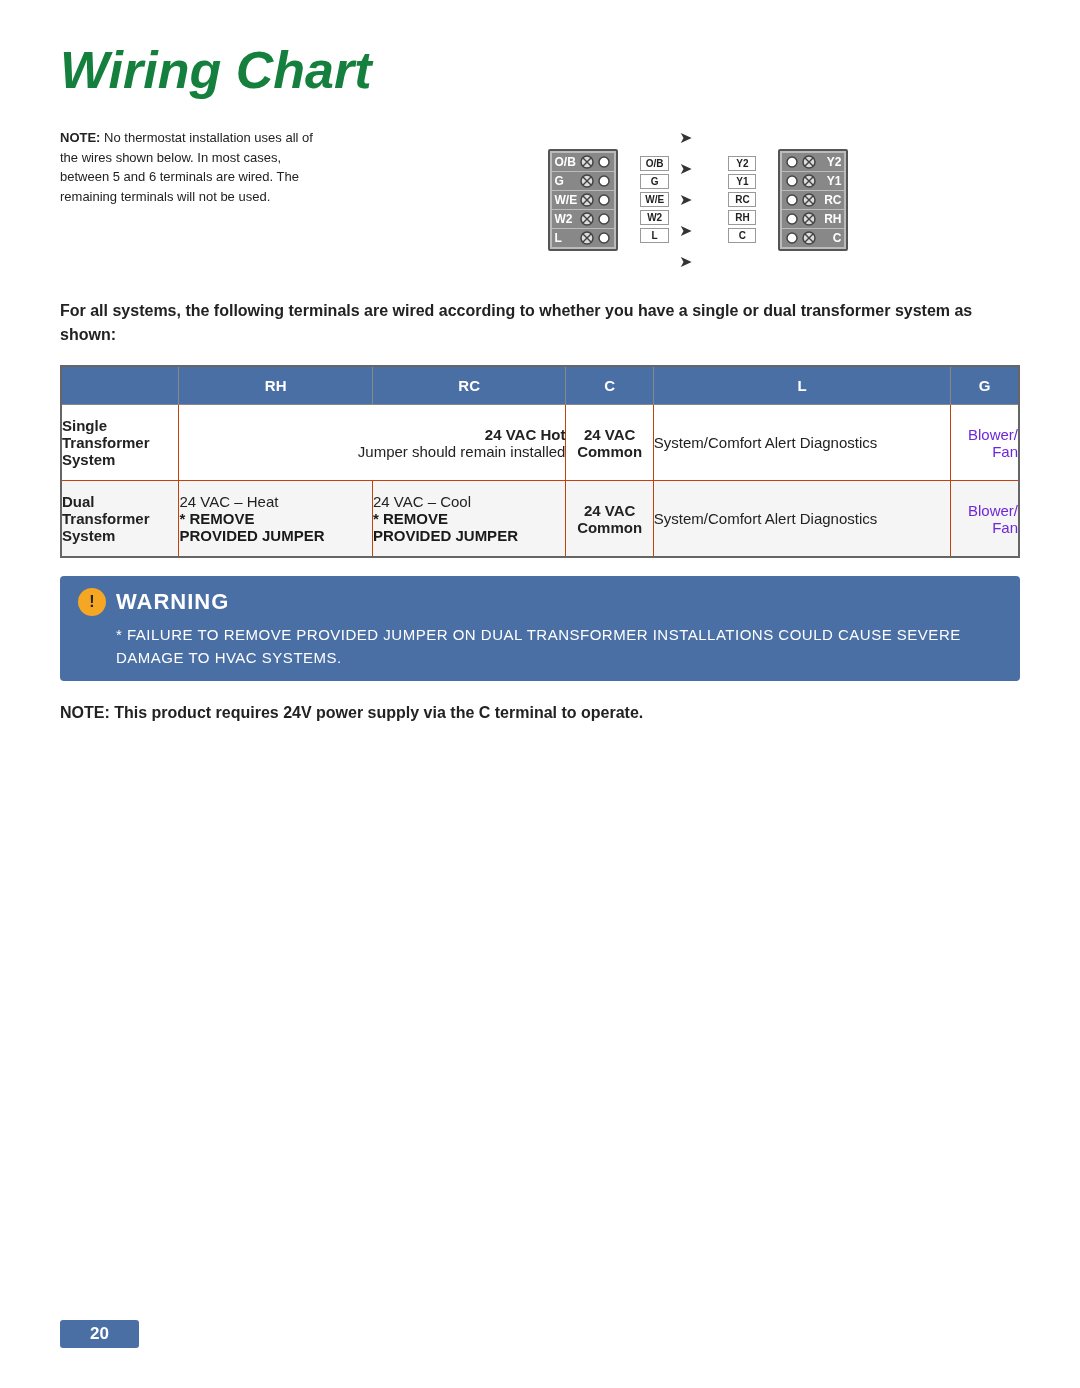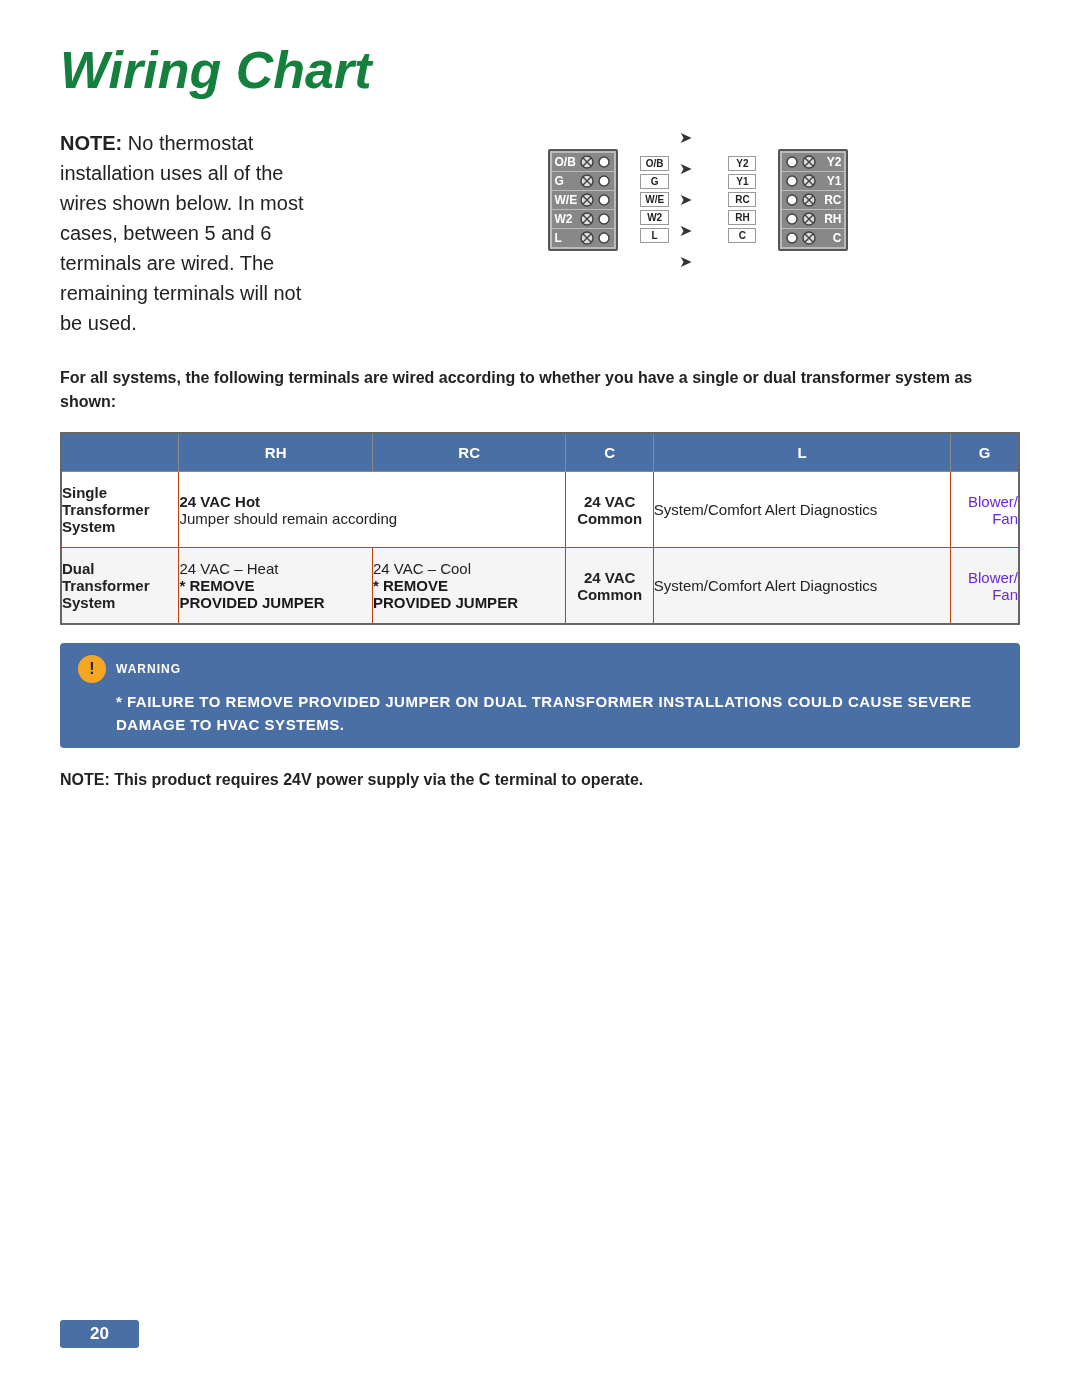--- a/index.html
+++ b/index.html
@@ -19,21 +19,21 @@
       font-style: italic;
     }
     .intro-section {
       display: flex;
       align-items: flex-start;
       gap: 30px;
       margin-bottom: 28px;
     }
     .note-box {
       flex: 0 0 260px;
-      font-size: 20px;
+      font-size: 13px;
       line-height: 1.5;
       color: #222;
     }
     .connector-diagram {
       flex: 1;
       display: flex;
       align-items: center;
       justify-content: center;
       gap: 10px;
     }
@@ -64,21 +64,21 @@
       border: 1px solid #c2410c;
       vertical-align: middle;
       font-size: 15px;
     }
     .row-label {
       font-weight: 700;
       font-size: 15px;
       color: #222;
     }
     .cell-hot {
-      text-align: left;
+      text-align: right;
       font-size: 15px;
       color: #222;
     }
     .cell-remove {
       font-size: 14px;
       color: #222;
     }
     .cell-remove .remove-label {
       font-weight: 900;
       color: #1a1a1a;
@@ -127,28 +127,28 @@
       border-radius: 50%;
       display: flex;
       align-items: center;
       justify-content: center;
       font-size: 16px;
       font-weight: 900;
       color: #222;
       flex-shrink: 0;
     }
     .warning-title {
-      font-size: 12px;
+      font-size: 22px;
       font-weight: 900;
       color: #fff;
       letter-spacing: 1px;
     }
     .warning-text {
       font-size: 15px;
-      font-weight: 700;
+      font-weight: 400;
       color: #fff;
       line-height: 1.5;
       padding-left: 38px;
       letter-spacing: 0.5px;
     }
     .bottom-note {
       font-size: 16px;
       font-weight: 700;
       color: #222;
       margin-top: 20px;
@@ -370,21 +370,21 @@
     </tr>
   </thead>
   <tbody>
 
     <tr class="bg-white">
       <td>
         <span class="row-label">Single<br>Transformer<br>System</span>
       </td>
       <td colspan="2" class="cell-hot">
         <strong>24 VAC Hot</strong><br>
-        <span>Jumper should remain according</span>
+        <span>Jumper should remain installed</span>
       </td>
       <td class="cell-common">
         <strong>24 VAC</strong><br>
         <span>Common</span>
       </td>
       <td class="cell-system">
         <span>System/Comfort Alert Diagnostics</span>
       </td>
       <td class="cell-blower">
         <span>Blower/<br>Fan</span>

